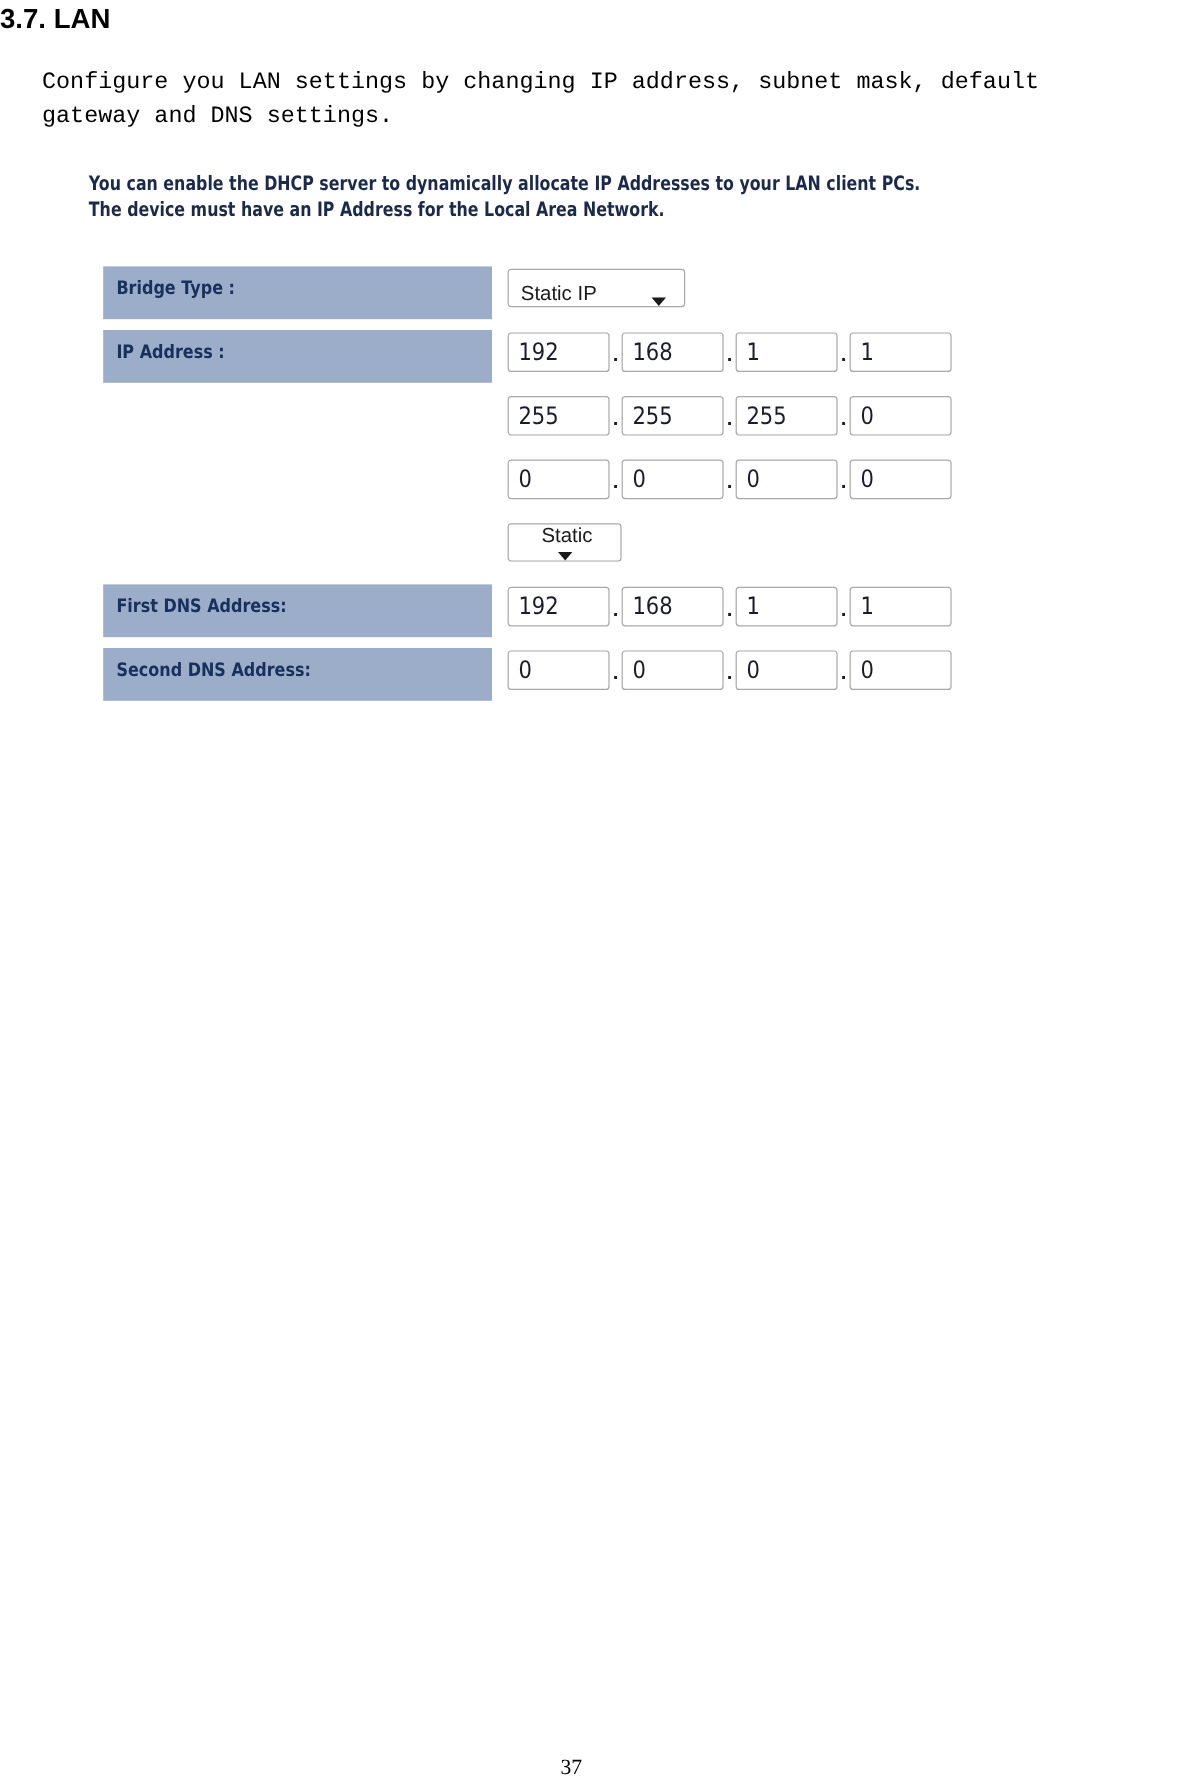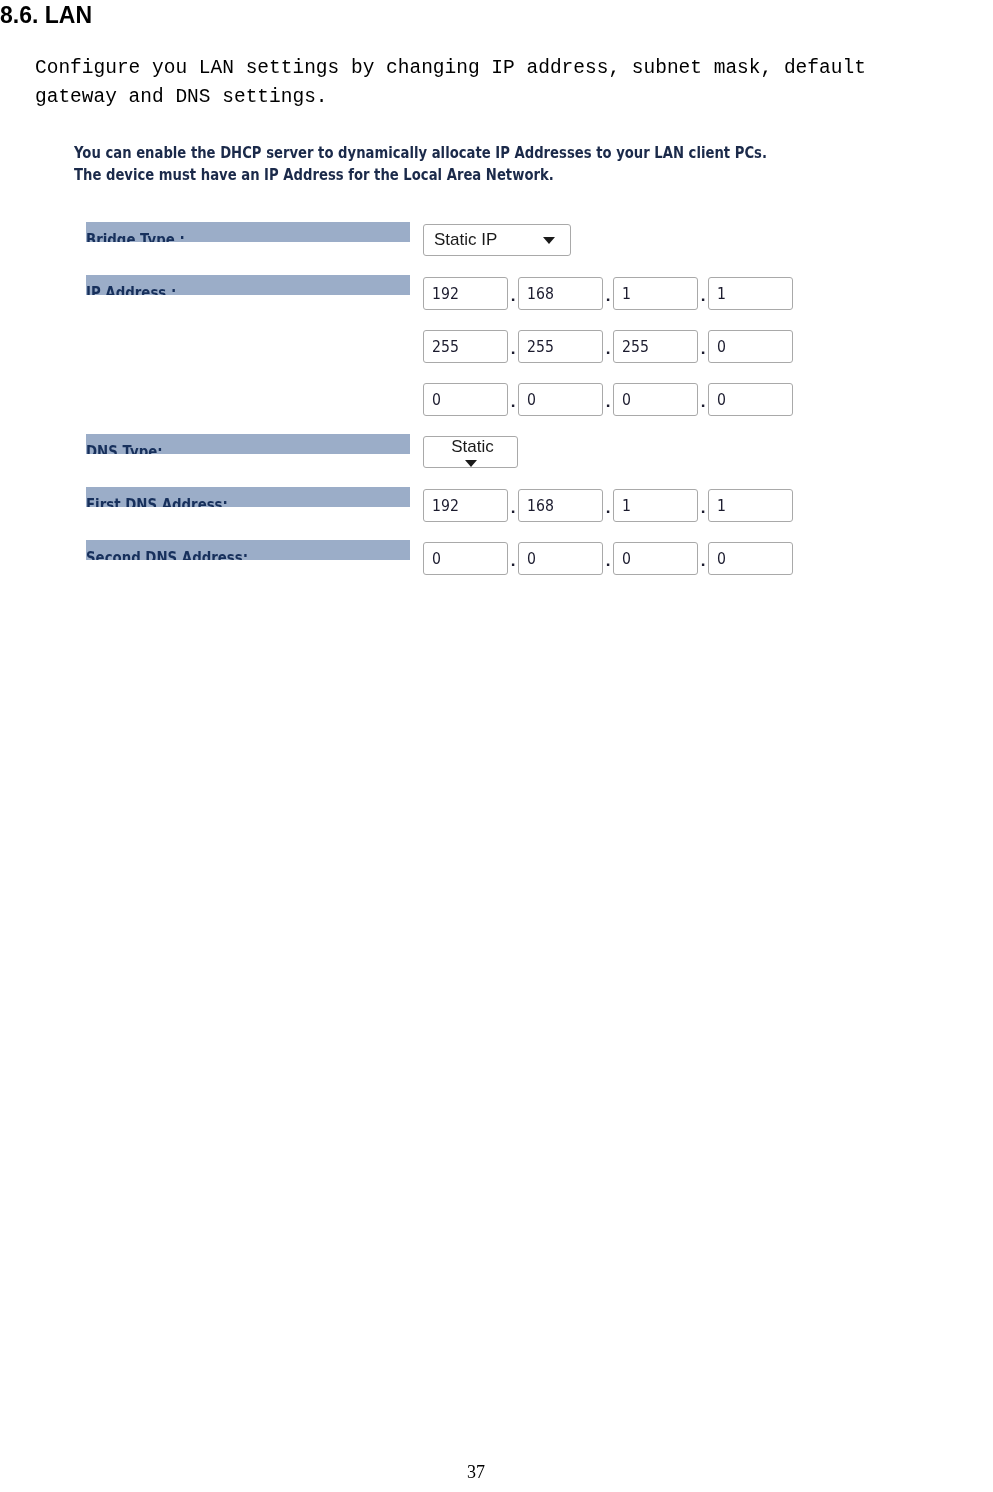--- a/index.html
+++ b/index.html
@@ -76,27 +76,28 @@
     position: relative;
     height: 36px;
     margin-bottom: 17px;
   }
 
   .row-label {
     position: absolute;
     left: 0px;
     top: 0px;
     width: 324px;
-    height: 20px;
+    height: 44px;
     background: #9badc8;
     color: #17305c;
     font-family: "DejaVu Sans", sans-serif;
     font-size: 15.5px;
     font-weight: bold;
     line-height: 36px;
+    padding-left: 11px;
     transform-origin: left center;
     white-space: nowrap;
     overflow: hidden;
   }
   .row-label span {
     display: inline-block;
     transform: scaleX(0.86);
     transform-origin: left center;
   }
 
@@ -126,35 +127,35 @@
     font-size: 17px;
     color: #1a1a1a;
     white-space: nowrap;
   }
   .select-box .caret {
     width: 0; height: 0;
     border-left: 6px solid transparent;
     border-right: 6px solid transparent;
     border-top: 7px solid #1a1a1a;
   }
-  .select-wide { width: 148px; justify-content: space-between; }
+  .select-wide { width: 148px; justify-content: space-between; align-items: flex-end; }
   .select-wide .caret { margin-right: 9px; }
   .select-narrow { width: 95px; justify-content: space-between; flex-direction: column; }
   .select-narrow .caret { margin-right: 3px; }
 
   
   .octet-group { display: flex; align-items: center; }
   .octet {
     width: 85px;
     height: 33px;
     background: #ffffff;
     border: 1px solid #a9a9a9;
     border-radius: 3px;
     font-family: "DejaVu Sans", sans-serif;
-    font-size: 16px;
+    font-size: 20px;
     color: #1b1b2e;
     padding-left: 8px;
     line-height: 31px;
     transform-origin: left center;
     overflow: hidden;
     white-space: nowrap;
   }
   .octet span {
     display: inline-block;
     transform: scaleX(0.88);
@@ -179,21 +180,21 @@
     width: 952px;
     text-align: center;
     font-family: "Liberation Serif", serif;
     font-size: 18px;
     color: #000000;
   }
 </style>
 </head>
 <body>
 
-<div id="doc-heading">8.6. LAN</div>
+<div id="doc-heading">3.7. LAN</div>
 
 <div id="doc-intro">Configure you LAN settings by changing IP address, subnet mask, default gateway and DNS settings.</div>
 
 <div id="ui-panel">
 
   <div id="dhcp-note">
     <span class="note-line">You can enable the DHCP server to dynamically allocate IP Addresses to your LAN client PCs.</span>
     <span class="note-line">The device must have an IP Address for the Local Area Network.</span>
   </div>
 
@@ -250,23 +251,20 @@
           <div class="octet"><span>0</span></div>
           <div class="dot">.</div>
           <div class="octet"><span>0</span></div>
           <div class="dot">.</div>
           <div class="octet"><span>0</span></div>
         </div>
       </div>
     </div>
 
     <div class="form-row">
-      <div class="row-label">
-        <span>DNS Type:</span>
-      </div>
       <div class="row-control">
         <div class="select-box select-narrow">
           <span class="sel-text">Static</span>
           <span class="caret"></span>
         </div>
       </div>
     </div>
 
     <div class="form-row">
       <div class="row-label">

